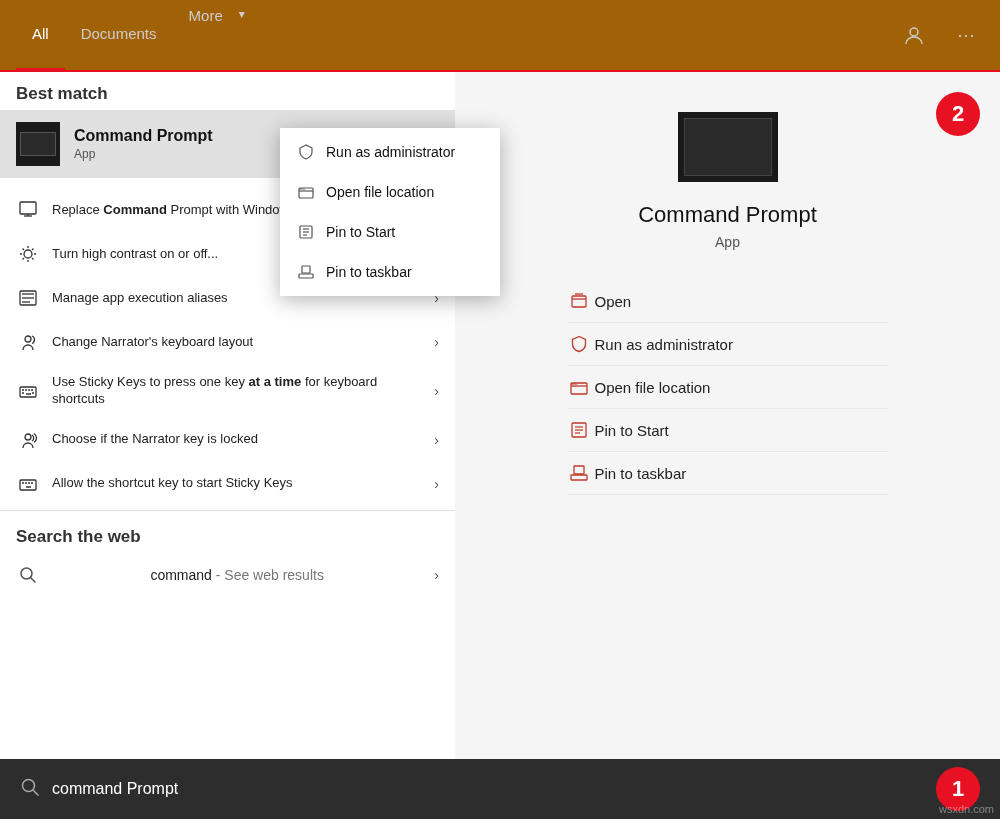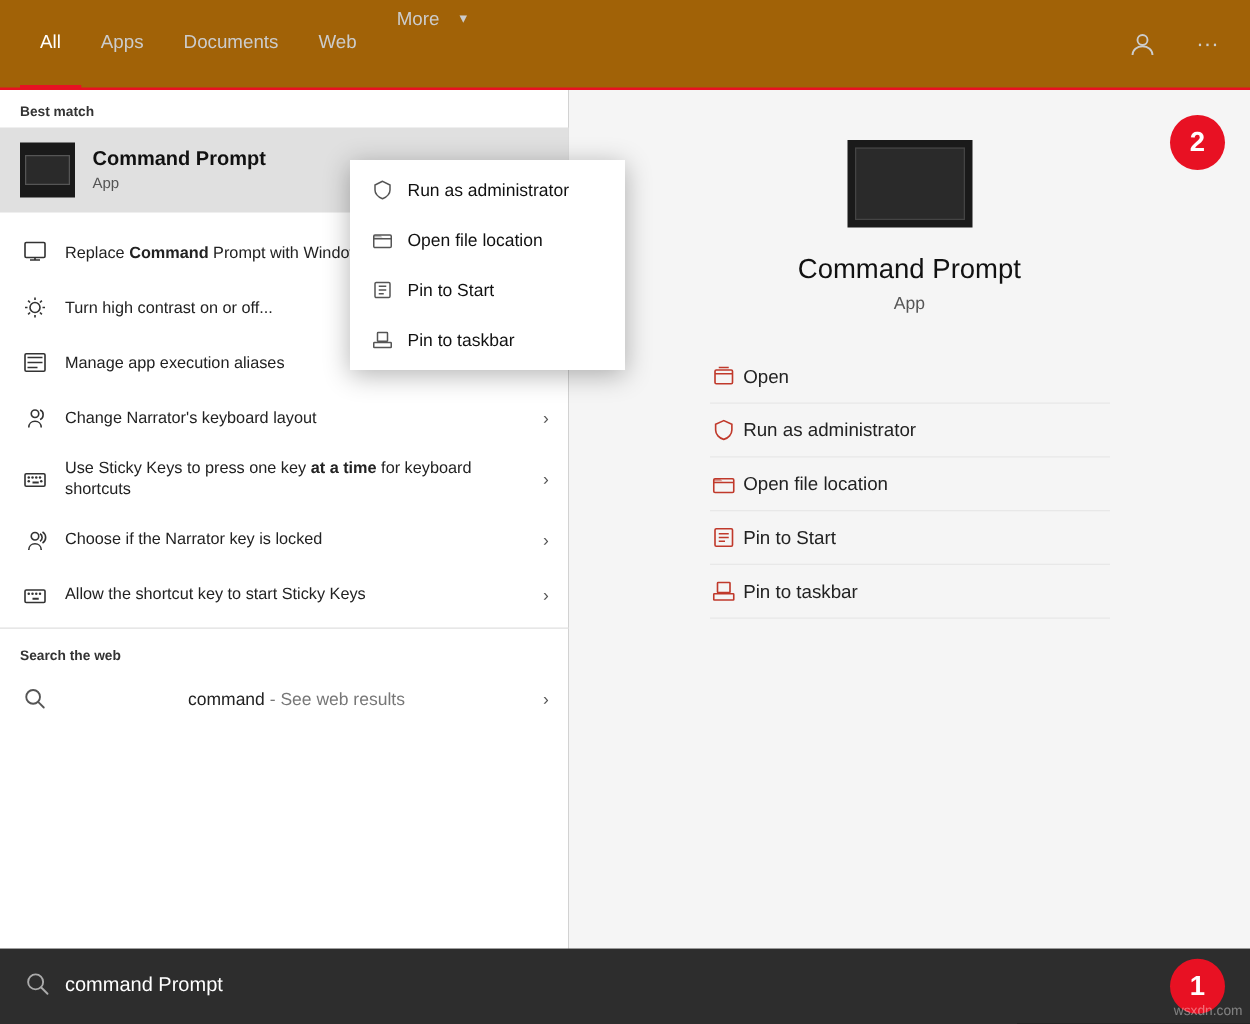--- a/index.html
+++ b/index.html
@@ -72,21 +72,21 @@
     
     .left-panel {
       width: 455px;
       background: #fff;
       overflow-y: auto;
       flex-shrink: 0;
     }
 
     
     .section-label {
-      font-size: 11px;
+      font-size: 17px;
       color: #333;
       font-weight: 600;
       padding: 12px 16px 6px;
     }
 
     .best-match-item {
       display: flex;
       align-items: center;
       gap: 14px;
       padding: 12px 16px;
@@ -331,23 +331,21 @@
       font-size: 11px;
       color: rgba(255,255,255,0.4);
     }
   </style>
 </head>
 <body>
 
 <div class="top-nav">
   <div class="nav-tabs">
     <div class="nav-tab active">All</div>
-    <div class="nav-tab">Apps</div>
     <div class="nav-tab">Documents</div>
-    <div class="nav-tab">Web</div>
     <div class="nav-tab more">
       <span>More</span>
       <span style="font-size:12px;">▾</span>
     </div>
   </div>
   <div class="nav-icons">
     <div class="nav-icon-btn">
       <svg width="22" height="22" viewBox="0 0 22 22" fill="none">
         <circle cx="11" cy="8" r="4" stroke="#ccc" stroke-width="1.5"></circle>
         <path d="M3 20c0-4 3.6-7 8-7s8 3 8 7" stroke="#ccc" stroke-width="1.5" fill="none"></path>

